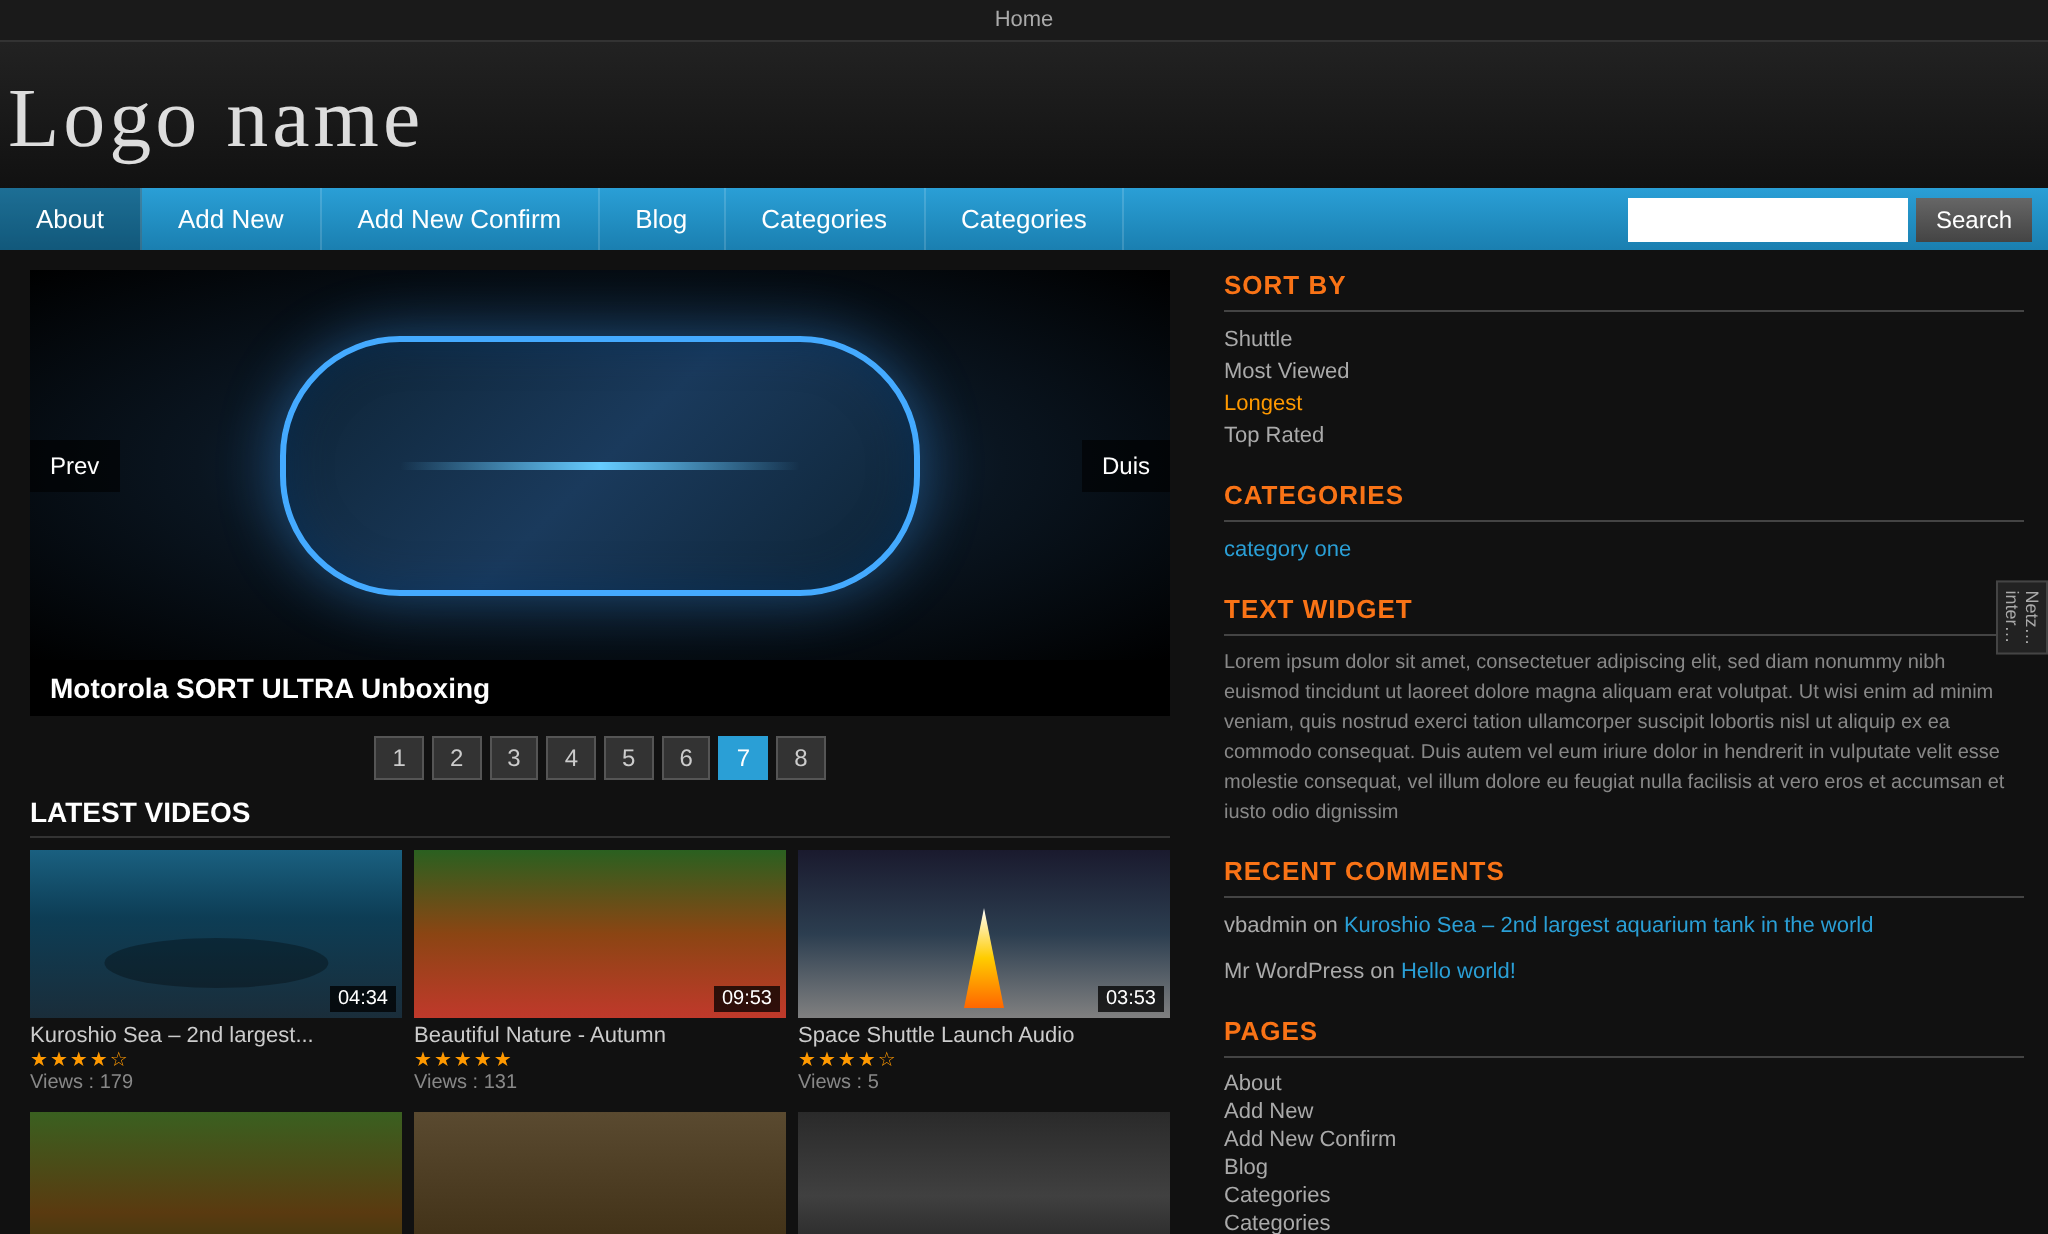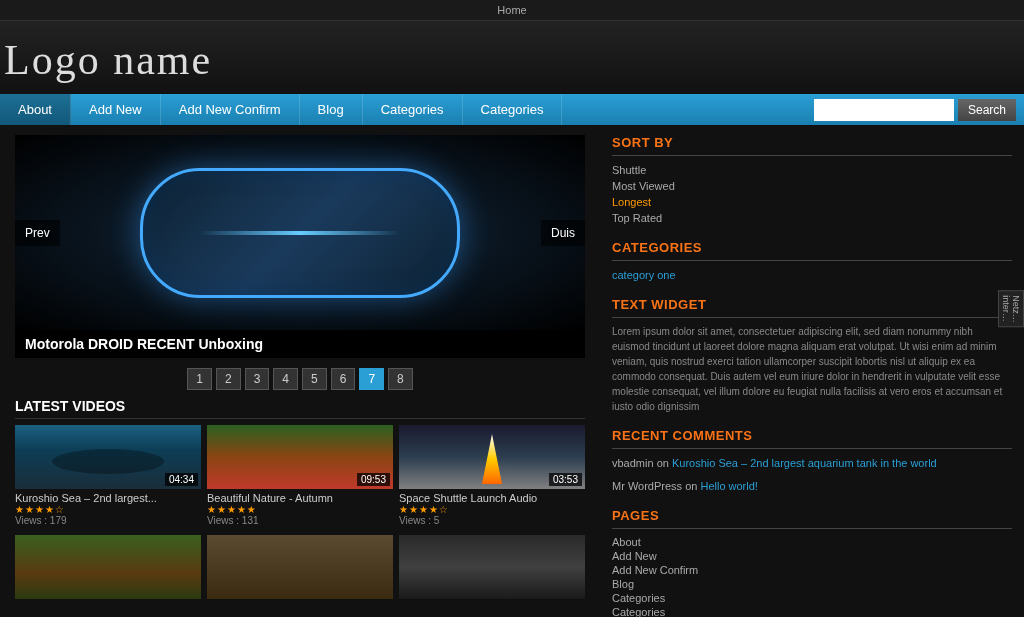--- a/index.html
+++ b/index.html
@@ -192,21 +192,21 @@
       display: grid;
       grid-template-columns: repeat(3, 1fr);
       gap: 6px;
     }
     .video-thumb {
       position: relative;
       cursor: pointer;
     }
     .video-img {
       width: 100%;
-      height: 64px;
+      height: 84px;
       background: #333;
       position: relative;
       overflow: hidden;
       text-align: center;
     }
     
     .thumb-aquarium {
       background: linear-gradient(to bottom, #1a6080 0%, #0d3d55 40%, #1a2d3a 100%);
     }
     .thumb-aquarium::before {
@@ -388,21 +388,21 @@
 <div id="main-container">
 
   <div id="content">
 
     <div id="slideshow">
       <div id="slide-img">
         <div class="device-shape"></div>
         <button class="slide-btn" id="prev-btn">Prev</button>
         <button class="slide-btn" id="next-btn">Duis</button>
       </div>
-      <div id="slide-caption">Motorola DROID RECENT Unboxing</div>
+      <div id="slide-caption">Motorola SORT ULTRA Unboxing</div>
     </div>
 
     <div id="pagination">
 
     <button class="page-num">1</button>
         <button class="page-num">2</button>
         <button class="page-num">3</button>
         <button class="page-num">4</button>
         <button class="page-num">5</button>
         <button class="page-num">6</button>

